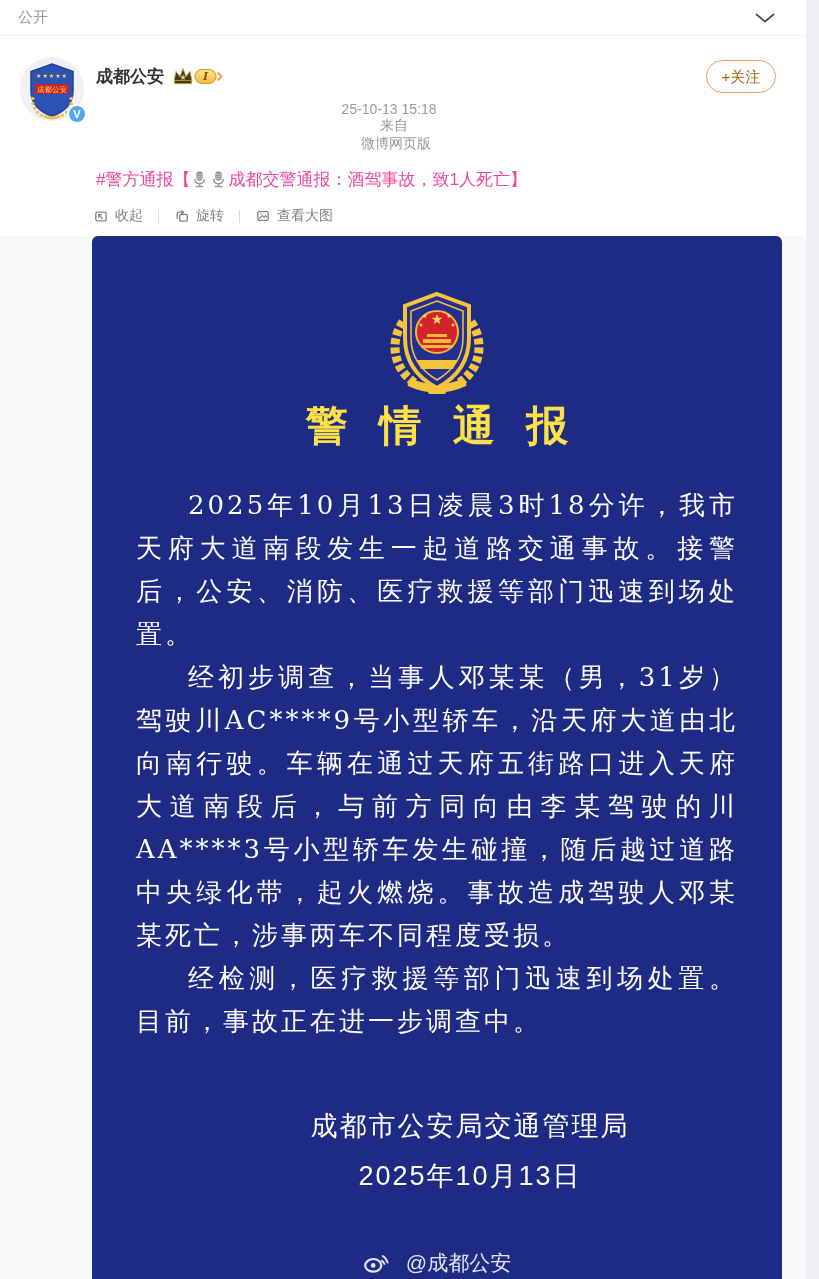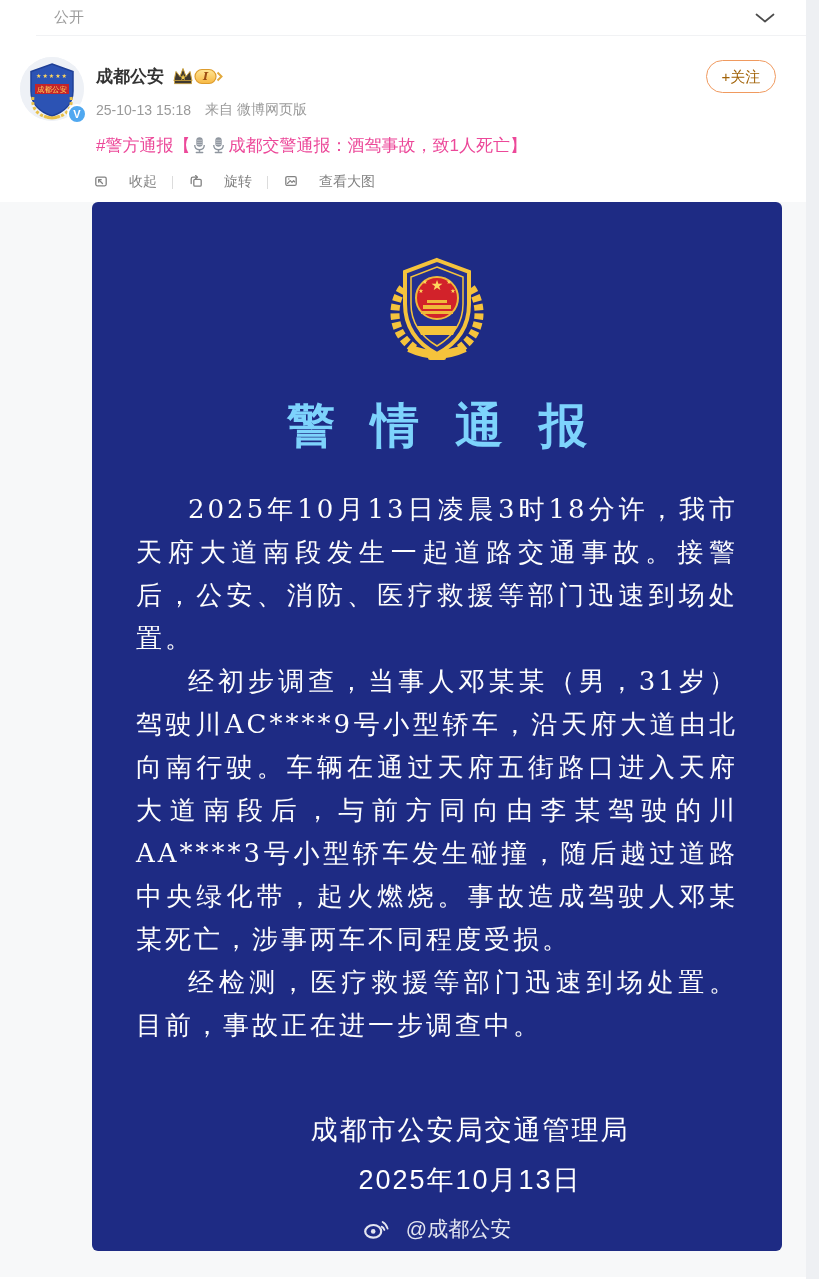--- a/index.html
+++ b/index.html
@@ -8,62 +8,62 @@
     width:819px; height:1279px; position:relative; overflow:hidden;
     background:#eef0f3;
     font-family:"Liberation Sans", sans-serif;
     -webkit-font-smoothing:antialiased;
   }
   .card { position:absolute; left:0; top:0; width:806px; height:1279px; background:#ffffff; }
   .gutter { position:absolute; right:0; top:0; width:13px; height:1279px; background:#eef0f3; }
 
   
   .topbar { height:36px; display:flex; align-items:center; justify-content:space-between;
-            padding:0 31px 0 18px; border-bottom:1px solid #f1f2f4;margin-left:36px; }
+            padding:0 31px 0 18px; border-bottom:1px solid #f1f2f4; }
   .visibility { font-size:15px; color:#9b9b9b; cursor:pointer; }
   .chevron { display:block; cursor:pointer; }
 
   
   .post { position:relative; padding-top:21px; }
   .avatar-wrap { position:absolute; left:20px; top:21px; width:64px; height:64px; cursor:pointer; }
   .avatar-img { display:block; width:64px; height:64px; border-radius:50%; background:#eef1f6; }
   .verified { position:absolute; right:-3px; bottom:-3px; width:20px; height:20px; border-radius:50%;
               background:#50a8f0; border:2px solid #fff; color:#fff; font-weight:bold; font-size:11px;
               line-height:16px; text-align:center; }
   .main-col { margin-left:92px; padding-left:4px; padding-right:110px; }
   .name-row { display:flex; align-items:center; gap:8px; height:24px; margin-top:7px; }
   .author-name { font-size:17px; font-weight:700; color:#333; cursor:pointer; }
   .vip-badge { display:flex; align-items:center; cursor:pointer; }
-  .meta-row { margin-top:13px; font-size:14px; color:#9a9a9a; display:flex; align-items:center; }
+  .meta-row { margin-top:13px; font-size:14px; color:#9a9a9a; display:flex; align-items:center;flex-direction:column; }
   .meta-row .timestamp { margin-right:14px; }
   .meta-row .src-prefix { margin-right:4px; }
   .meta-row .source { cursor:pointer; }
   .follow-btn { position:absolute; top:24px; right:30px; width:70px; height:33px; border-radius:17px;
                 border:1px solid #f09a5f; background:#fff; color:#a16207; font-size:15px;
                 font-family:"Liberation Sans", sans-serif; cursor:pointer; padding:0; line-height:31px; }
 
   
   .content { margin-top:14px; font-size:17px; color:#ec4899; line-height:26px; }
   .content .hashtag { cursor:pointer; }
   .content svg { vertical-align:-3px; margin:0 1px; }
 
   
   .img-toolbar { display:flex; align-items:center; height:24px; margin:11px 0 0 93px;
                  color:#828282; font-size:14px; }
-  .tb-item { display:flex; gap:20px; cursor:pointer; }
+  .tb-item { display:flex; align-items:center; gap:6px; cursor:pointer; }
   .tb-sep { width:1px; height:13px; background:#dcdcdc; margin:0 15px; }
 
   
   .media-area { margin-top:8px; background:#f7f8f9; padding:0 0 26px 92px; }
   .notice { width:690px; height:1049px; background:#1e2b84; border-radius:6px; position:relative;
             color:#fff; overflow:hidden; cursor:pointer; }
   .emblem { display:block; margin:50px auto 0; }
-  .notice-title { margin-top:30px; text-align:center; white-space:nowrap;
-                  font-family:"DejaVu Serif", serif; font-weight:700; font-size:48px;
-                  letter-spacing:0.75em; padding-left:0.75em; color:#7dd3fc; }
+  .notice-title { text-align:center; white-space:nowrap;
+                  font-family:"DejaVu Serif", serif; font-weight:700; font-size:42px;
+                  letter-spacing:0.75em; padding-left:0.75em; color:#fde047; }
   .notice-body { margin:30px 44px 0 44px; font-family:"DejaVu Serif", serif; font-size:26px;
                  line-height:43px; letter-spacing:3px; text-align:justify; color:#fdfdfd; }
   .notice-body p { margin:0; text-indent:2em; }
   .signature { margin-top:58px; text-align:center; transform:translateX(33px);
                font-family:Liberation Sans, sans-serif; font-size:27px; line-height:50px; letter-spacing:2px; }
   .watermark { position:absolute; left:0; right:0; bottom:8px; display:flex; align-items:center;
                justify-content:center; gap:17px; font-size:21px; color:rgba(255,255,255,0.88); }
 </style>
 </head>
 <body>

